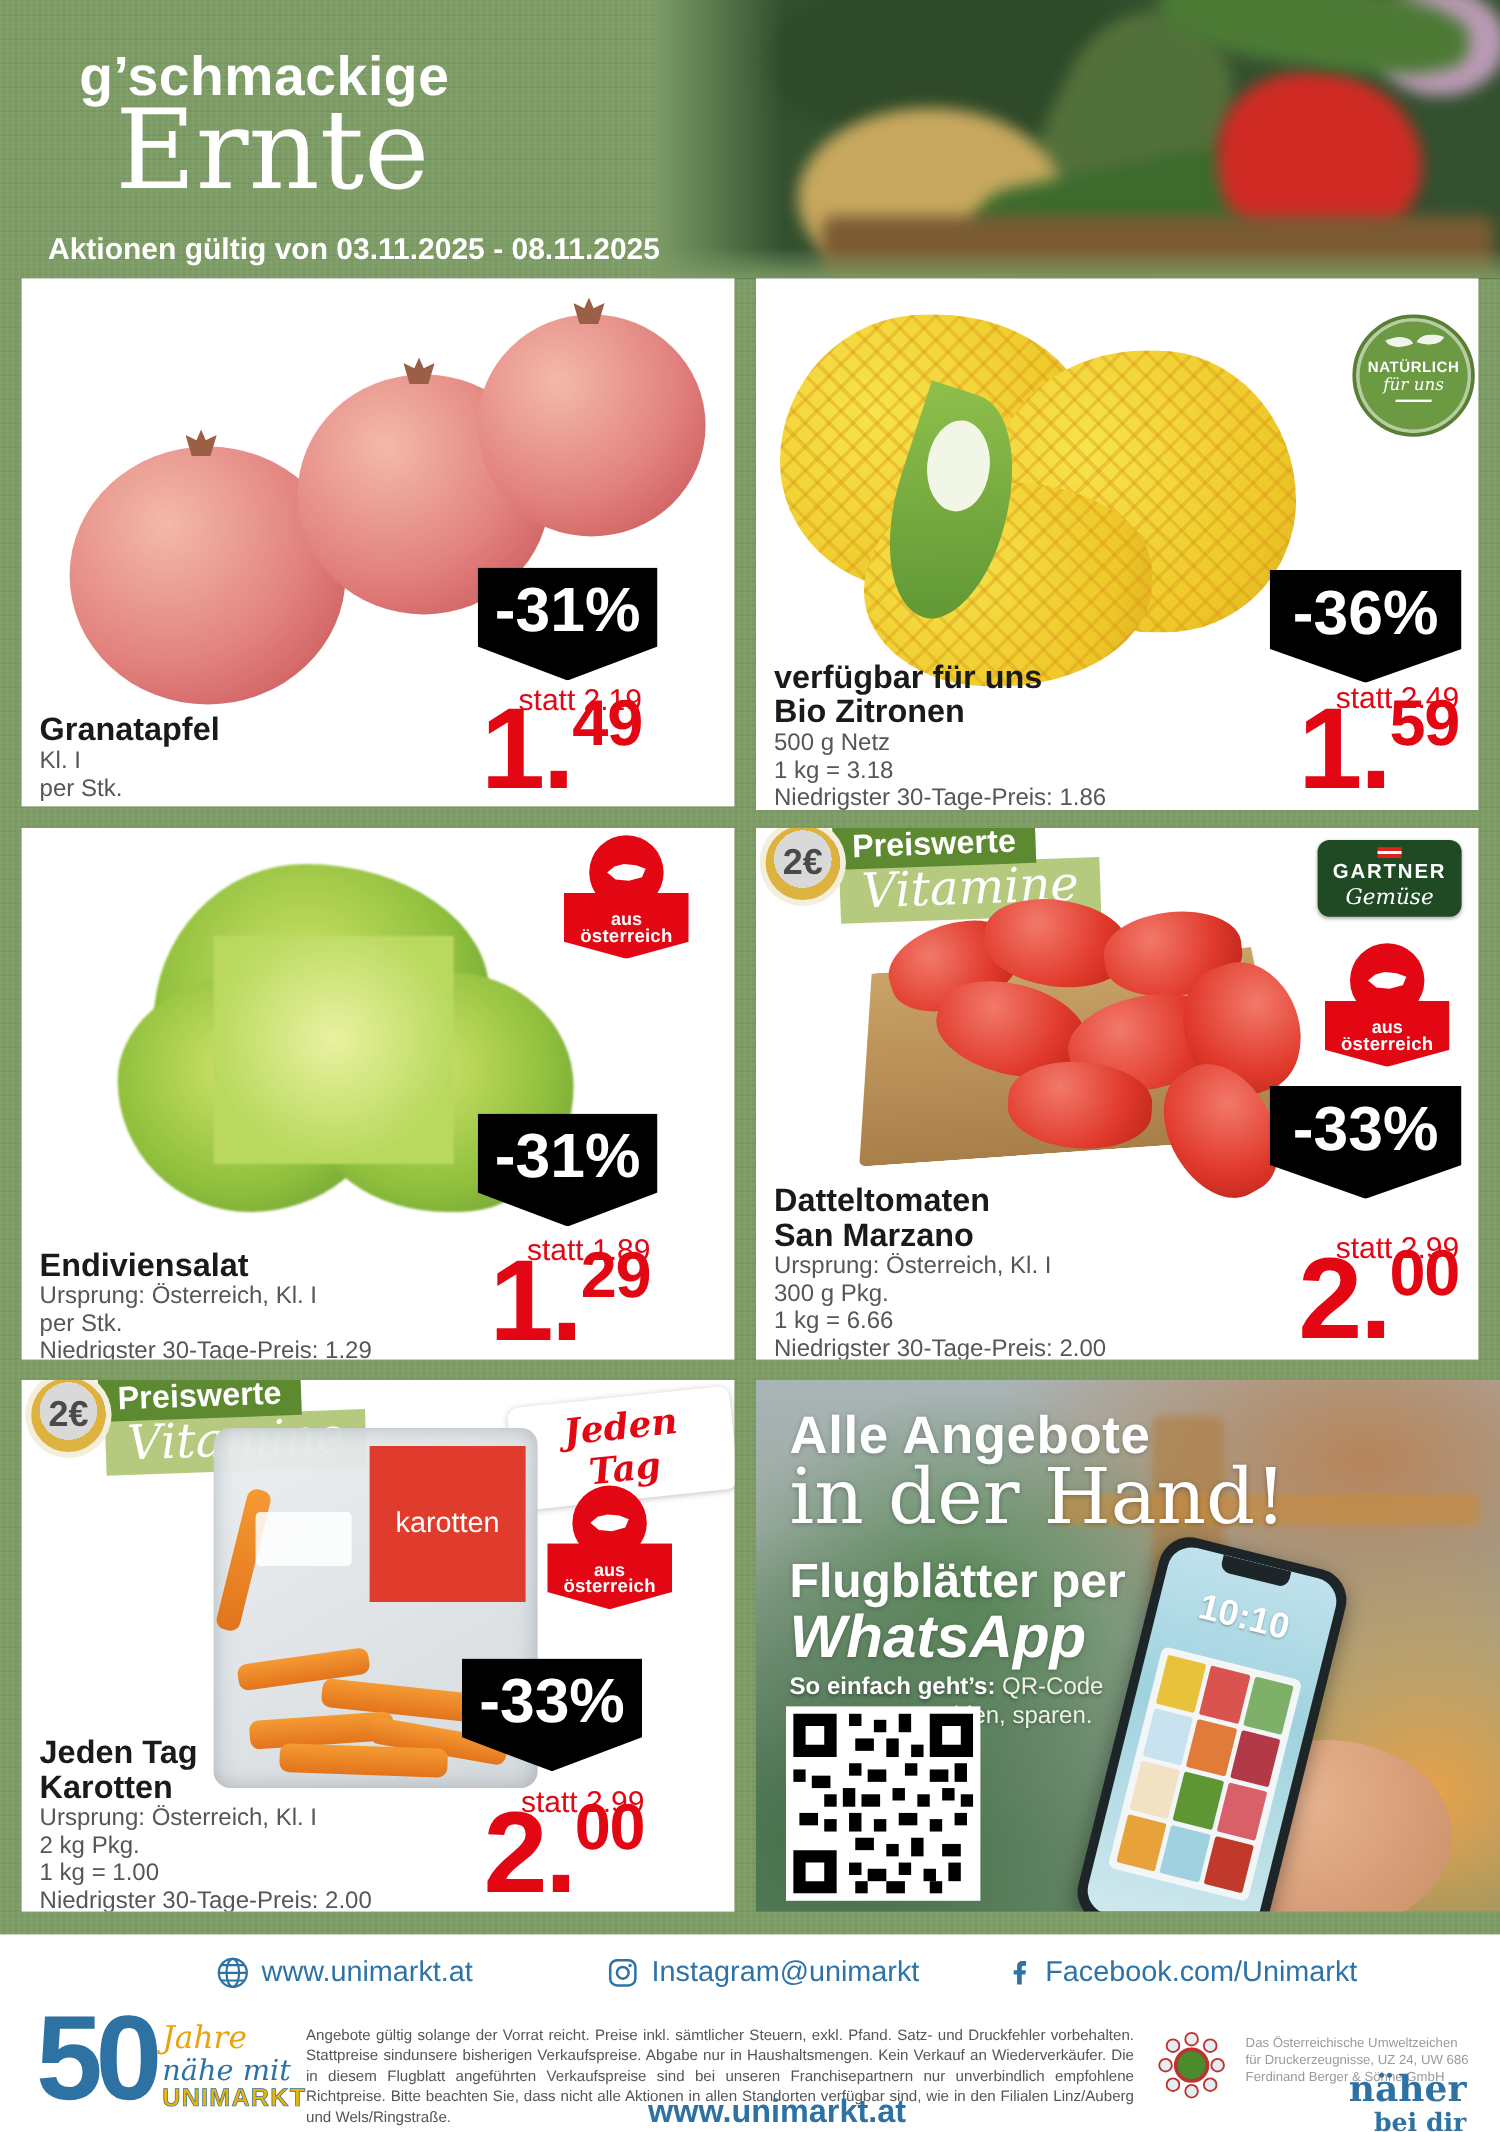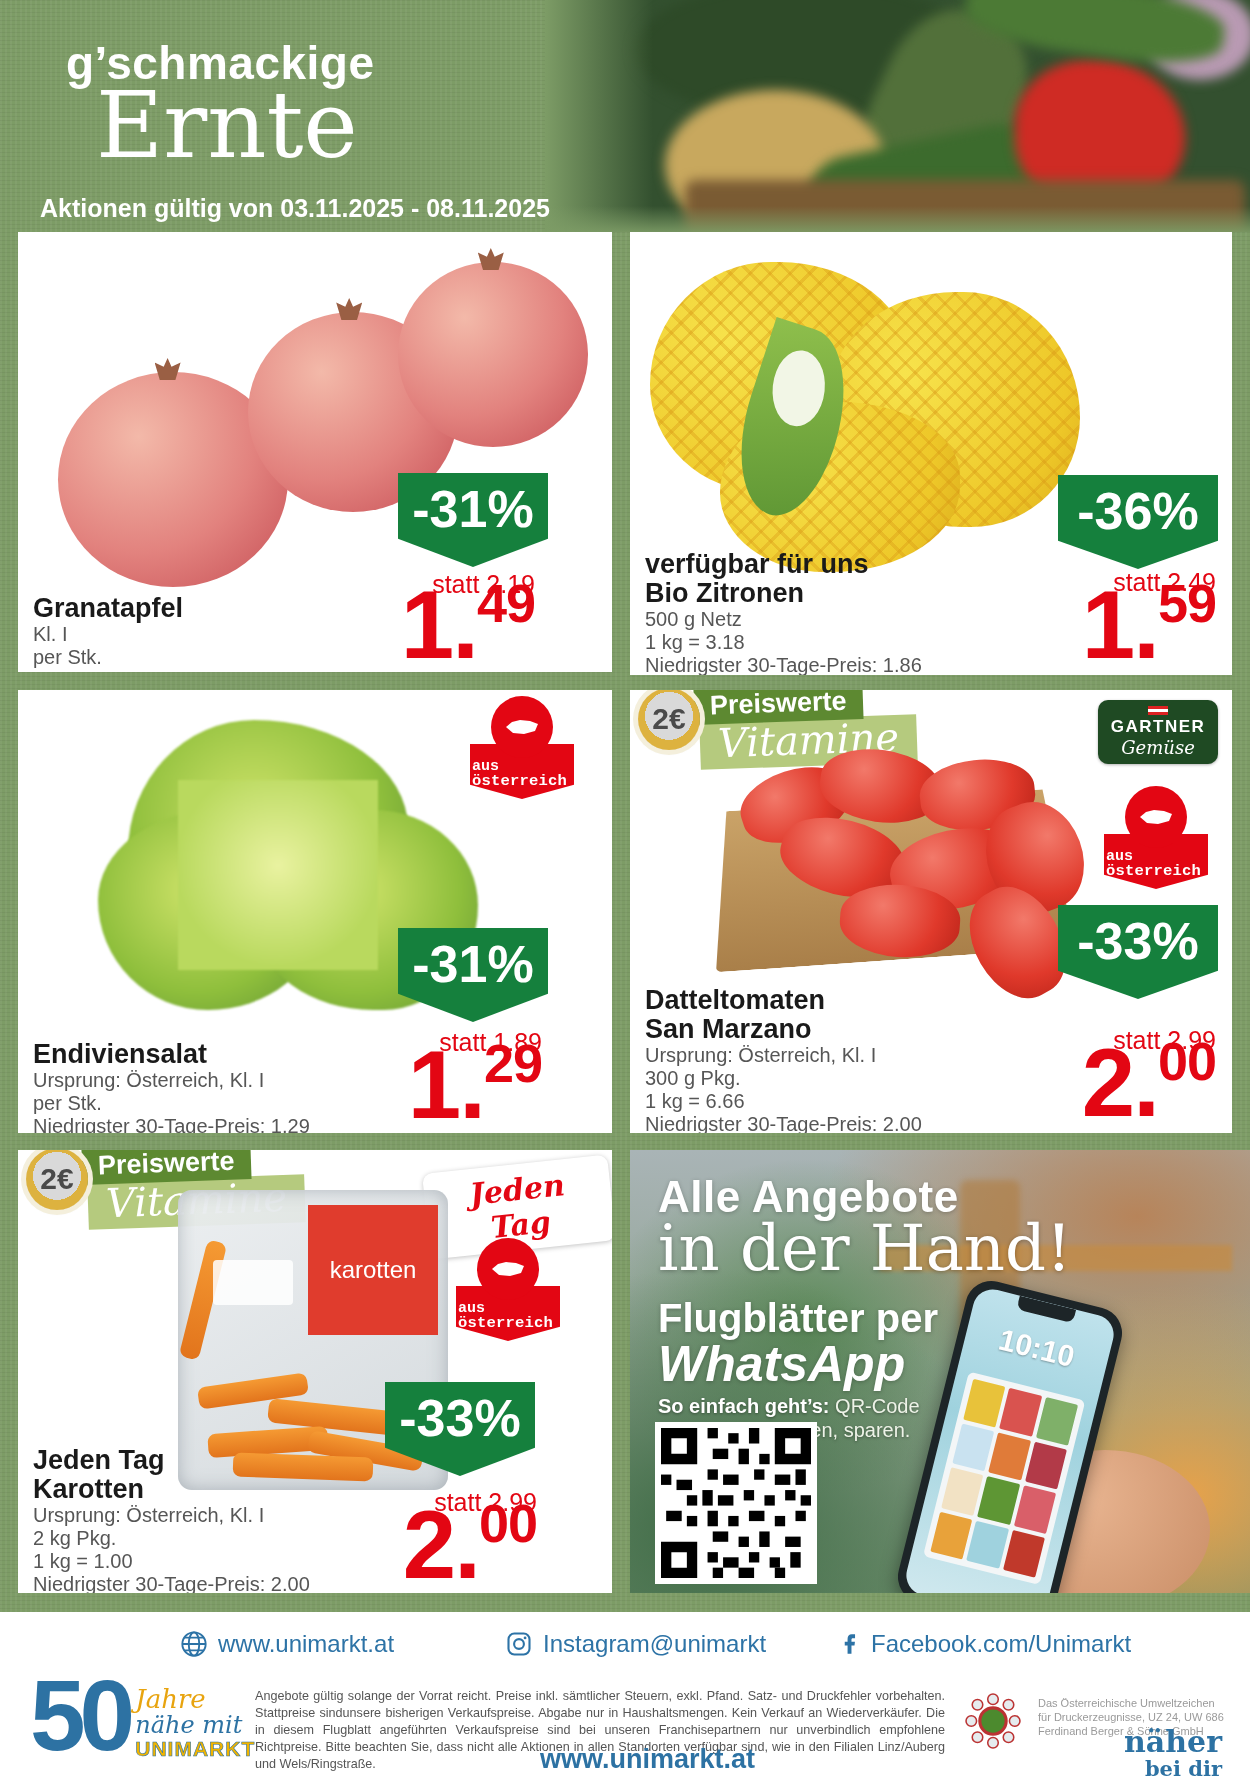--- a/index.html
+++ b/index.html
@@ -15,31 +15,31 @@
   .title2{color:#fff;font-family:"DejaVu Serif",serif;font-size:92px;line-height:.95;}
   .validity{color:#fff;font-weight:bold;font-size:25px;}
   .hero{left:545px;top:0;width:705px;height:232px;background:#33502f;overflow:hidden;}
   .hero .blob{position:absolute;filter:blur(6px);}
   .hero .fadeL{position:absolute;left:0;top:0;width:120px;height:100%;
     background:linear-gradient(to right,#7d9c66 0%,rgba(125,156,102,0) 90%);}
   .hero .fadeB{position:absolute;left:0;bottom:0;width:100%;height:26px;
     background:linear-gradient(to top,rgba(125,156,102,.9),rgba(125,156,102,0));}
   
   .card{position:absolute;background:#fff;overflow:hidden;}
-  .disc{position:absolute;background:#15803d;color:#fff;font-weight:bold;text-align:center;
+  .disc{position:absolute;background:#000000;color:#fff;font-weight:bold;text-align:center;
     font-size:52px;clip-path:polygon(0 0,100% 0,100% 70%,50% 100%,0 70%);}
   .statt{position:absolute;color:#e30613;font-size:25px;text-align:right;}
   .price{position:absolute;color:#e30613;font-weight:bold;text-align:right;white-space:nowrap;}
   .price .int{font-size:96px;line-height:.85;letter-spacing:-2px;}
   .price .cent{font-size:54px;position:relative;top:-36px;letter-spacing:-1px;}
   .pname{font-weight:bold;font-size:27px;line-height:29px;color:#1a1a1a;}
   .pdetail{font-size:20px;line-height:23px;color:#565656;}
   .txtblock{position:absolute;left:15px;}
   
-  .aus{position:absolute;width:104px;font-family:Liberation Mono, monospace;}
+  .aus{position:absolute;width:104px;text-align:center;}
   .aus .circ{width:62px;height:62px;border-radius:50%;background:#e30613;margin:0 auto;
     position:relative;z-index:2;display:flex;align-items:center;justify-content:center;}
   .aus .rib{background:#e30613;color:#fff;font-weight:bold;margin-top:-14px;padding:16px 2px 10px;
     clip-path:polygon(0 0,100% 0,100% 74%,50% 100%,0 74%);}
   .aus .l1{font-size:15px;line-height:13px;}
   .aus .l2{font-size:15.5px;line-height:16px;letter-spacing:.2px;}
   
   .coinwrap{position:absolute;}
   .coin{position:absolute;left:0;top:0;width:62px;height:62px;border-radius:50%;
     background:radial-gradient(circle at 50% 45%,#d9d9d9 0 52%,#ddb23f 52%);
@@ -171,20 +171,27 @@
   </div>
 
   <div class="card" style="left:630px;top:232px;width:602px;height:443px;">
     <div>
       <div class="lemonnet" style="left:20px;top:30px;width:260px;height:230px;"></div>
       <div class="lemonnet" style="left:200px;top:60px;width:250px;height:235px;border-radius:52% 48% 45% 55%/45% 55% 48% 52%;"></div>
       <div class="lemonnet" style="left:90px;top:170px;width:240px;height:170px;"></div>
       <div class="leaflabel" style="left:115px;top:95px;width:95px;height:190px;">
           <div class="dot"></div>
         </div>
+    </div>
+    <div class="natu" style="left:497px;top:30px;">
+      <div class="leaf" style="left:26px;top:14px;transform:rotate(-25deg);"></div>
+      <div class="leaf" style="left:52px;top:12px;transform:rotate(20deg) scaleX(-1);"></div>
+      <div class="nl1">NATÜRLICH</div>
+      <div class="nl2">für uns</div>
+      <div class="line"></div>
     </div>
     <div class="disc" style="left:428px;top:243px;width:160px;height:88px;padding-top:6px;">-36%</div>
     <div class="statt" style="right:16px;top:336px;">statt 2.49</div>
     <div class="price" style="right:16px;top:352px;"><span class="int">1.</span><span class="cent">59</span></div>
     <div class="txtblock" style="top:318px;">
       <div class="pname">verfügbar für uns</div>
       <div class="pname">Bio Zitronen</div>
       <div class="pdetail">500 g Netz</div>
       <div class="pdetail">1 kg = 3.18</div>
       <div class="pdetail">Niedrigster 30-Tage-Preis: 1.86</div>

